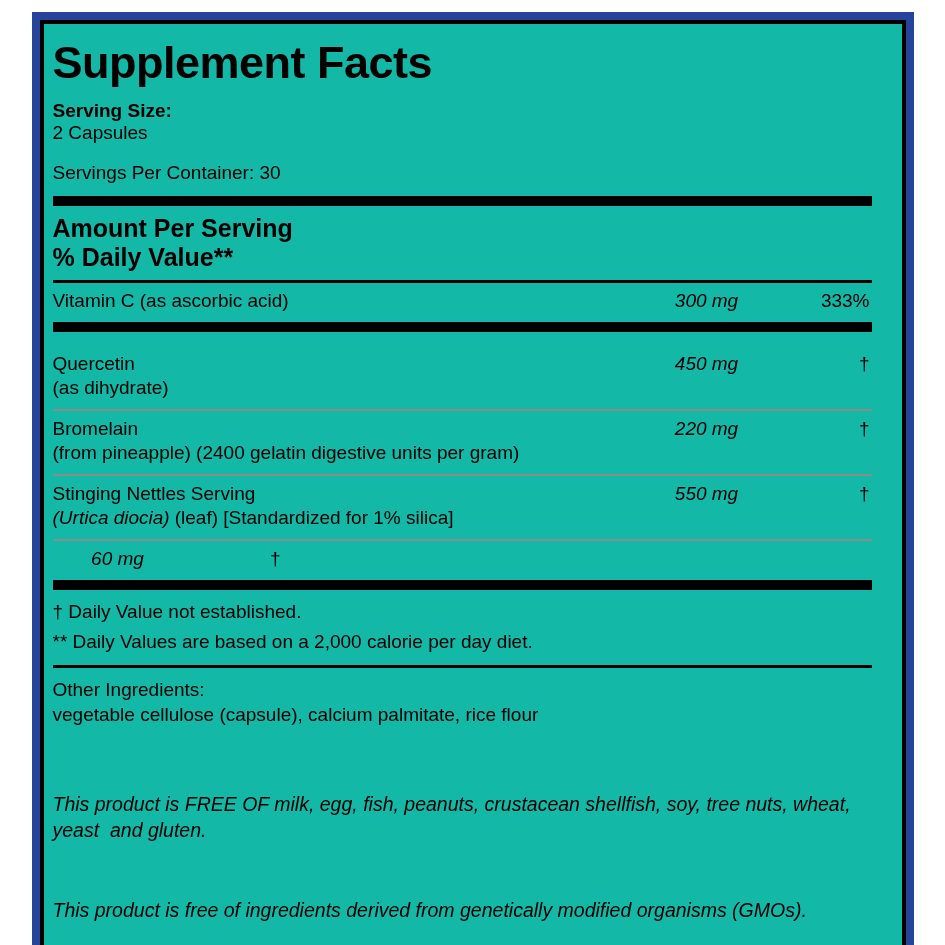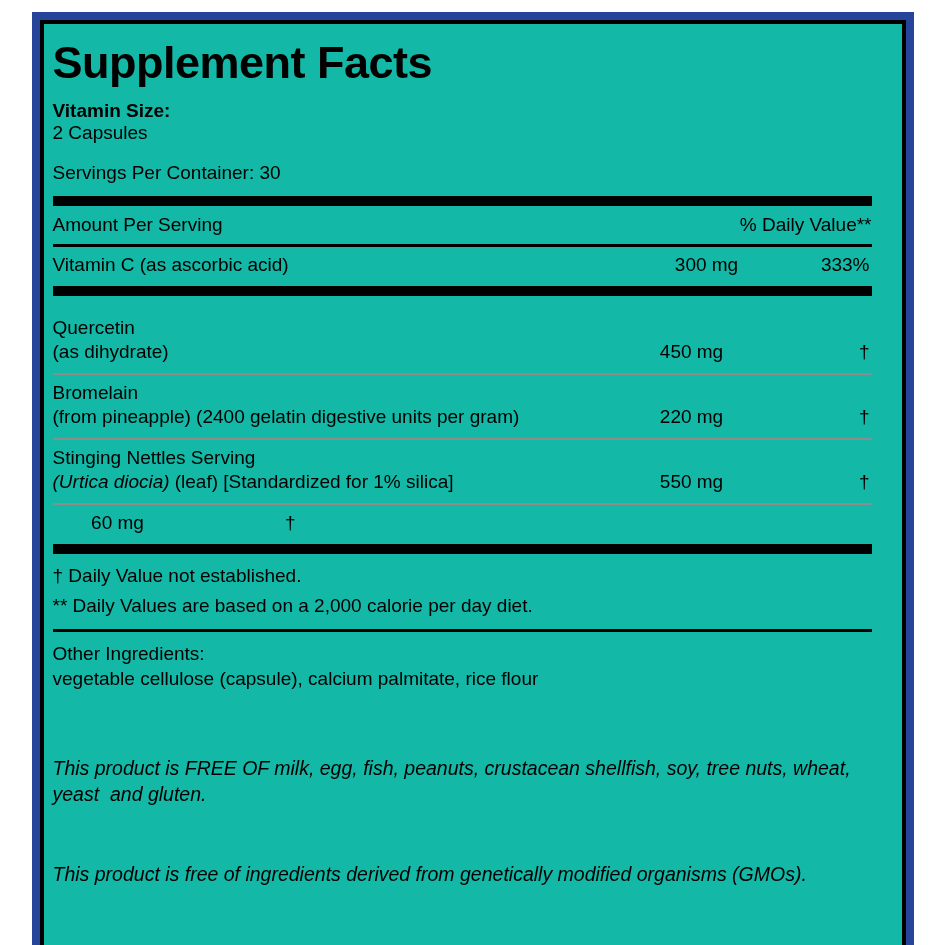--- a/index.html
+++ b/index.html
@@ -31,37 +31,38 @@
   .serving-size-label { font-weight: bold; }
   .servings-per { margin-top: 18px; }
 
   .thick-bar { height: 10px; background: #000; }
   .bar-top { margin-top: 12px; }
   .rule { height: 3px; background: #000; }
 
   .hdr-row {
     display: flex;
     justify-content: space-between;
-    font-size: 19px;
-    font-weight: normal;
+    font-size: 25px;
+    font-weight: bold;
     padding: 8px 0;
+    flex-direction: column;
   }
 
   .trow {
     display: flex;
-    align-items: flex-end;
+    align-items: flex-start;
     font-size: 19px;
     line-height: 24px;
     padding: 6px 0 9px;
   }
   .trow .name-cell { flex: 1; }
   .trow .sub-line { display: block; }
-  .trow .amt { width: 130px; text-align: center; }
+  .trow .amt { width: 130px; text-align: center; font-style: italic; }
   .trow .dv  { width: 100px; text-align: right; padding-right: 2px; }
-  .rows-group .trow { border-top: 2px solid #8c8c8c; gap: 15px; }
+  .rows-group .trow { border-top: 2px solid #8c8c8c; }
   .rows-group .trow.first { border-top: none; padding-top: 20px; }
   .italic { font-style: italic; }
   .after-italic { margin-left: 5px; }
 
   .footnotes { font-size: 19px; line-height: 22px; padding: 11px 0 12px; }
   .footnotes .fn + .fn { margin-top: 8px; }
 
   .other-ingredients { font-size: 19px; line-height: 25px; margin-top: 9px; }
 
   .disclaimers {
@@ -75,21 +76,21 @@
 </style>
 </head>
 <body>
 
 <div class="label-outer">
   <div class="label-inner">
 
     <div class="title">Supplement Facts</div>
 
     <div class="serving-block">
-      <div class="serving-size-label">Vitamin Size:</div>
+      <div class="serving-size-label">Serving Size:</div>
       <div class="serving-size-value">2 Capsules</div>
       <div class="servings-per">Servings Per Container: 30</div>
     </div>
 
     <div class="thick-bar bar-top"></div>
 
     <div class="hdr-row">
       <span>Amount Per Serving</span>
       <span>% Daily Value**</span>
     </div>

